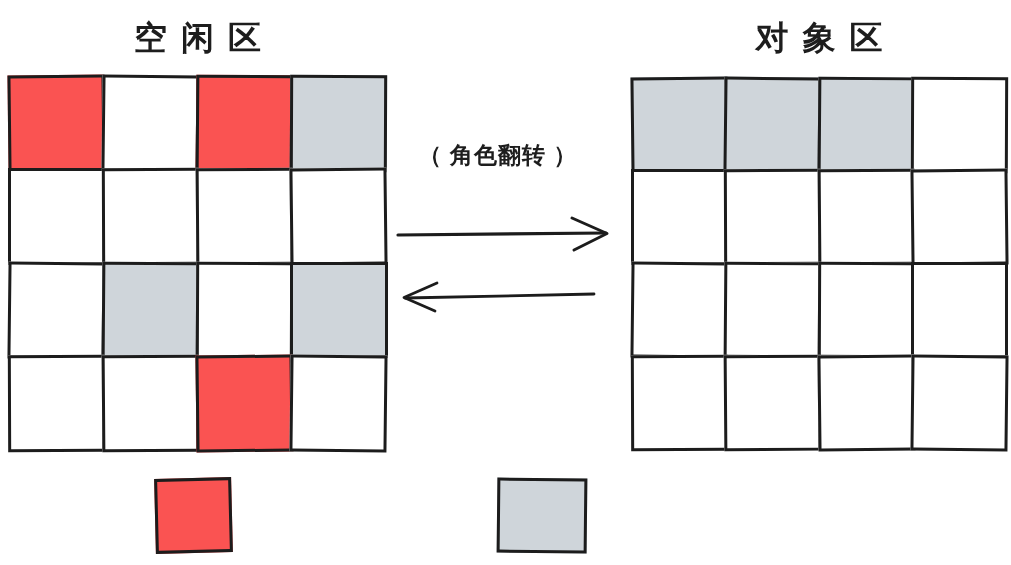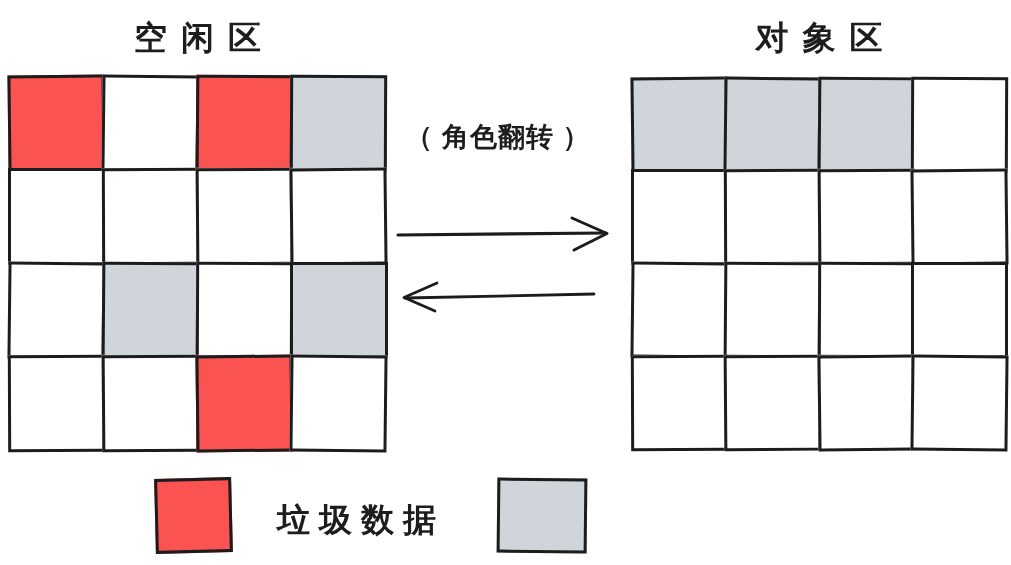--- a/index.html
+++ b/index.html
@@ -19,21 +19,21 @@
     grid-template-columns:repeat(4,1fr); grid-template-rows:repeat(4,1fr);
   }
   .grid.left-grid  { left:9px;   top:76px; width:377px; height:374px; }
   .grid.right-grid { left:632px; top:78px; width:374px; height:371px; }
   .cell { border:3px solid #1c1c1c; margin:-1.5px; background:#ffffff; }
 
   .swap-label {
     position:absolute; left:378px; top:112px; width:240px;
     text-align:center; font-size:29px; font-weight:600; line-height:1.0;
   }
-  .swap-line2 { margin-top:12px; font-size:27px; letter-spacing:1px; }
+  .swap-line2 { margin-top:32px; font-size:23px; letter-spacing:1px; }
 
   .arrow { position:absolute; }
   .arrow-right { left:396px; top:213px; }
   .arrow-left  { left:399px; top:279px; }
 
   .legend-swatch { position:absolute; border:3.5px solid #1c1c1c; box-sizing:border-box; }
   .legend-swatch.garbage { left:155px; top:478px; width:77px; height:75px; transform:rotate(-1.4deg); }
   .legend-swatch.active  { left:497px; top:478px; width:90px; height:75px; transform:rotate(0.6deg); }
 
   .legend-label { position:absolute; top:498px; font-size:33px; font-weight:600; letter-spacing:9px; white-space:nowrap; }
@@ -98,18 +98,17 @@
     <path d="M2,22 L210,20" fill="none" stroke="#1c1c1c" stroke-width="3.2" stroke-linecap="round"></path>
     <path d="M176,5 L211,20.5 L178,37" fill="none" stroke="#1c1c1c" stroke-width="3" stroke-linecap="round" stroke-linejoin="round"></path>
   </svg>
 
   <svg class="arrow arrow-left" width="198" height="36" viewBox="0 0 198 36">
     <path d="M195,15 L6,19" fill="none" stroke="#1c1c1c" stroke-width="2.8" stroke-linecap="round"></path>
     <path d="M38,4 L5,18.5 L36,32" fill="none" stroke="#1c1c1c" stroke-width="2.8" stroke-linecap="round" stroke-linejoin="round"></path>
   </svg>
 
   <div class="legend-swatch garbage" style="background: rgb(250, 83, 82);"></div>
-  <div class="legend-label garbage">垃圾数据</div>
 
   <div class="legend-swatch active" style="background: rgb(207, 213, 218);"></div>
 
 
 </div>
 
 </body></html>

